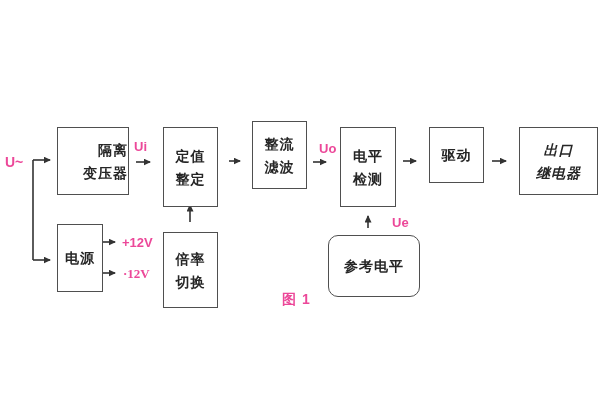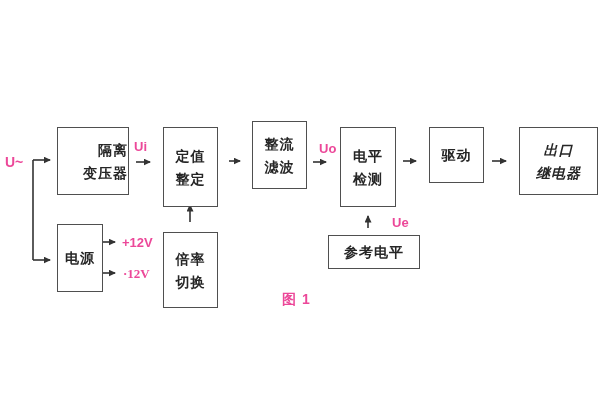--- a/index.html
+++ b/index.html
@@ -34,21 +34,21 @@
   .cjk-label{font-size:14px;font-weight:600;letter-spacing:1px;}
   
   .b-isolation{left:57px;top:127px;width:72px;height:68px;align-items:flex-end;}
   .b-setpoint{left:163px;top:127px;width:55px;height:80px;}
   .b-rectifier{left:252px;top:121px;width:55px;height:68px;}
   .b-level{left:340px;top:127px;width:56px;height:80px;}
   .b-drive{left:429px;top:127px;width:55px;height:56px;}
   .b-relay{left:519px;top:127px;width:79px;height:68px;font-style:italic;}
   .b-power{left:57px;top:224px;width:46px;height:68px;}
   .b-ratio{left:163px;top:224px;width:55px;height:76px;margin-top:8px;}
-  .b-ref{left:328px;top:235px;width:92px;height:34px;}
+  .b-ref{left:328px;top:235px;width:92px;height:62px;border-radius:10px;}
 </style>
 </head>
 <body>
 
 <div class="canvas">
 
   <svg class="wires" viewBox="0 0 600 400" xmlns="http://www.w3.org/2000/svg">
     <defs>
       <marker id="ah" markerWidth="9" markerHeight="8" refX="6.5" refY="3.5" orient="auto" markerUnits="userSpaceOnUse">
         <path d="M0,0 L7.5,3.5 L0,7 Z" fill="#333333"></path>

